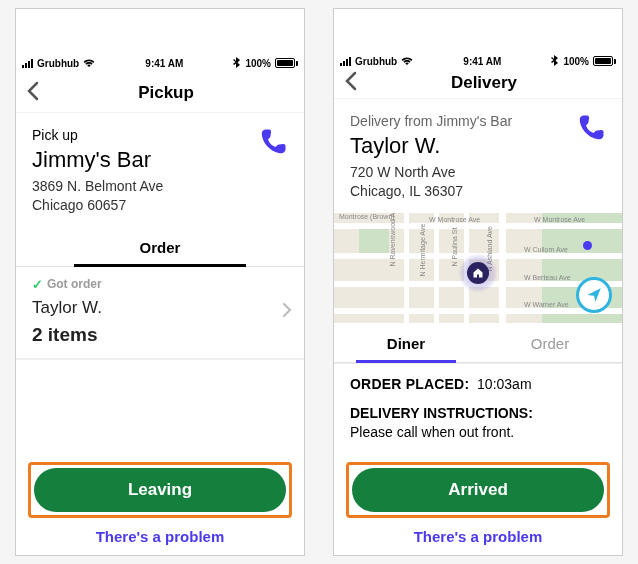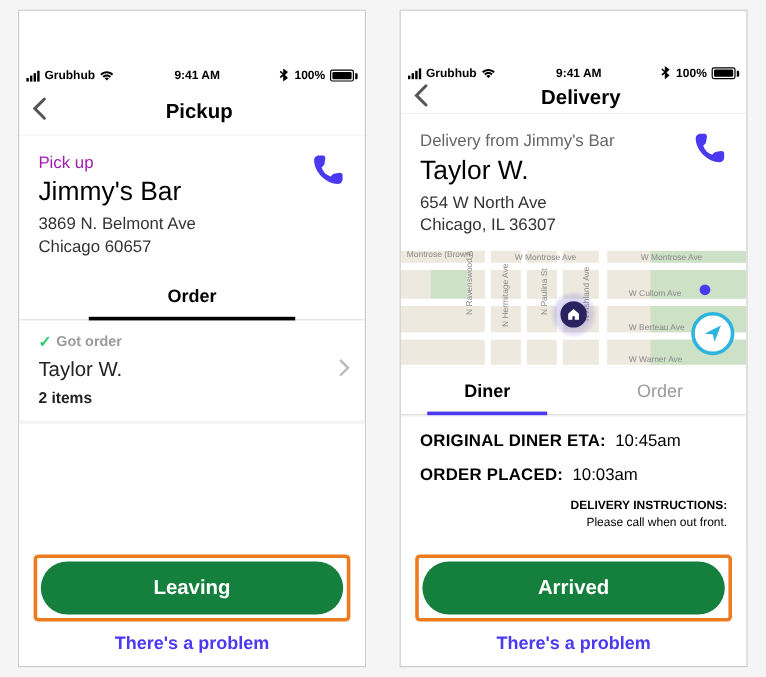--- a/index.html
+++ b/index.html
@@ -56,21 +56,21 @@
       top: 50%;
       transform: translateY(-50%);
       color: #222;
     }
     .nav .title { font-size: 17px; font-weight: 700; margin-left: 12px; }
     .hero {
       display: flex;
       justify-content: space-between;
       padding: 14px 16px 12px 16px;
     }
-    .hero .label { font-size: 14px; color: #a21caf; margin-bottom: 4px; }
+    .hero .label { font-size: 14px; color: #000000; margin-bottom: 4px; }
     .hero .name { font-size: 22px; font-weight: 400; margin-bottom: 4px; }
     .hero .addr { font-size: 14px; color: #333; line-height: 1.35; }
     .phone-icon { width: 30px; height: 30px; color: #4b39ef; flex-shrink:0; }
     .tabs {
       display: flex;
       border-bottom: 1px solid #e2e2e2;
     }
     .tab {
       flex: 1;
       text-align: center;
@@ -88,21 +88,21 @@
       content:""; position:absolute; left:15%; right:15%; bottom:-1px; height:3px; background:#4b39ef;
     }
     .order-card {
       border-bottom: 1px solid #eee;
       padding: 10px 16px 12px 16px;
       position: relative;
     }
     .got-order { font-size: 12px; color: #9b9b9b; font-weight:600; display:flex; align-items:center; gap:4px; margin-bottom:6px;}
     .got-order .check { color:#2ecc71; font-size:13px; font-weight:700;}
     .order-name { font-size: 17px; color:#222; margin-bottom:6px;}
-    .order-items { font-size: 13px; font-weight:700; color:#222;}
+    .order-items { font-size: 19px; font-weight:700; color:#222;}
     .chevron-right { position:absolute; right:12px; top:50%; transform:translateY(-50%); color:#bbb; }
     .section-gap { flex: 1; background:#fafafa; border-top:1px solid #eee;}
     .phone-a .section-gap { background:#fff; }
     .footer {
       padding: 8px 12px 10px 12px;
       background:#fff;
     }
     .highlight-box {
       border: 3px solid #ee7c1f;
       border-radius: 4px;
@@ -145,21 +145,21 @@
     }
     .nav-arrow {
       position:absolute; right:10px; bottom:10px; width:36px; height:36px; border-radius:50%;
       background:#fff; border:3px solid #2fb4e0; display:flex; align-items:center; justify-content:center;
     }
     .blue-dot { position:absolute; right:30px; top:28px; width:9px; height:9px; border-radius:50%; background:#4b39ef; }
     .details { padding: 12px 16px; border-top:1px solid #eee;}
     .details-row { font-size:14px; margin-bottom: 12px; }
     .details-row strong { font-weight:800; letter-spacing:0.2px; }
     .details-row .val { font-weight:400; }
-    .details-instr { font-size:10px; line-height:1.35;text-align:right; }
+    .details-instr { font-size:14px; line-height:1.35; }
     .hero.delivery .label { color:#666; }
     .spacer-flex { flex:1; }
   </style>
 </head>
 <body>
 
 <div class="phone phone-a">
   <div class="status-bar">
     <div class="left">
       <span class="bars">
@@ -264,21 +264,21 @@
       <svg width="14" height="20" viewBox="0 0 14 20">
           <path d="M11 2 L3 10 L11 18" stroke="#555" stroke-width="2.5" fill="none" stroke-linecap="round"></path>
         </svg>
     </span>
     <span class="title">Delivery</span>
   </div>
   <div class="hero delivery">
     <div>
       <div class="label">Delivery from Jimmy's Bar</div>
       <div class="name">Taylor W.</div>
-      <div class="addr">654 W North Ave</div>
+      <div class="addr">720 W North Ave</div>
       <div class="addr">Chicago, IL 36307</div>
     </div>
     <div>
       <svg class="phone-icon" viewBox="0 0 24 24">
           <path d="M6 2 C5 2 3 3 3 5 C3 13 11 21 19 21 C21 21 22 19 22 18 L22 15 C22 14 21 13.5 20 13.5 L17 14 C16 14 15.5 14.5 15 15 L14 16 C11 15 9 13 8 10 L9 9 C9.5 8.5 10 8 10 7 L10.5 4 C10.5 3 10 2 9 2 Z" fill="currentColor"></path>
         </svg>
     </div>
   </div>
   <div class="map">
     <div class="park"></div>
@@ -318,24 +318,20 @@
           <path d="M3 12 L21 3 L14 21 L12 13 Z" fill="#2fb4e0"></path>
         </svg>
     </div>
   </div>
   <div class="tabs">
     <div class="tab active purple">Diner</div>
     <div class="tab">Order</div>
   </div>
   <div class="details">
     <div class="details-row">
-      <strong>ORIGINAL DINER ETA:</strong>
-      &nbsp;<span class="val">10:45am</span>
-    </div>
-    <div class="details-row">
       <strong>ORDER PLACED:</strong>
       &nbsp;<span class="val">10:03am</span>
     </div>
     <div class="details-instr">
       <strong>DELIVERY INSTRUCTIONS:</strong><br>
       <span>Please call when out front.</span>
     </div>
   </div>
   <div class="spacer-flex"></div>
   <div class="footer">

